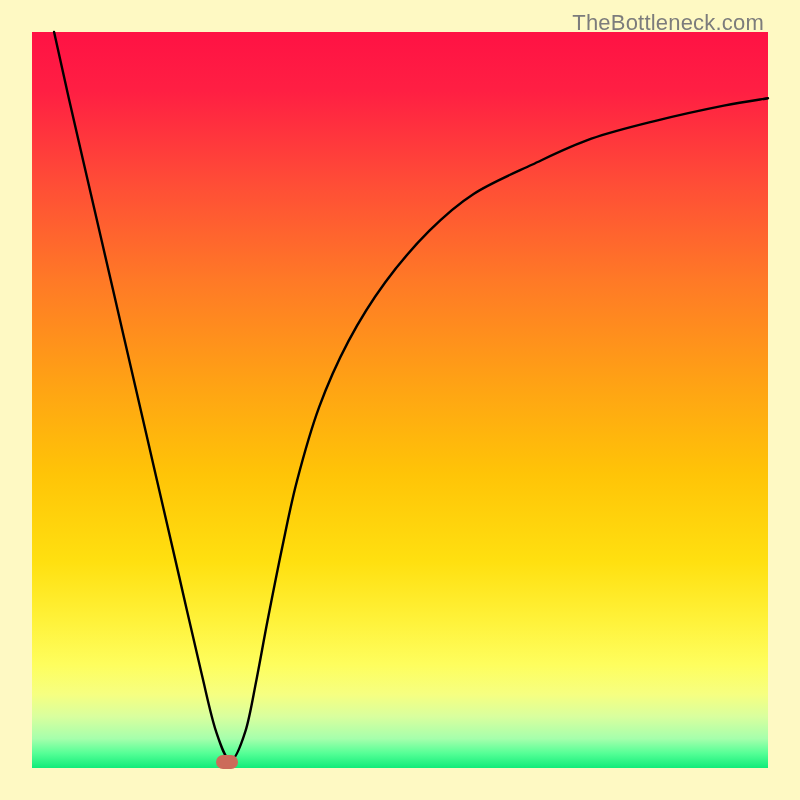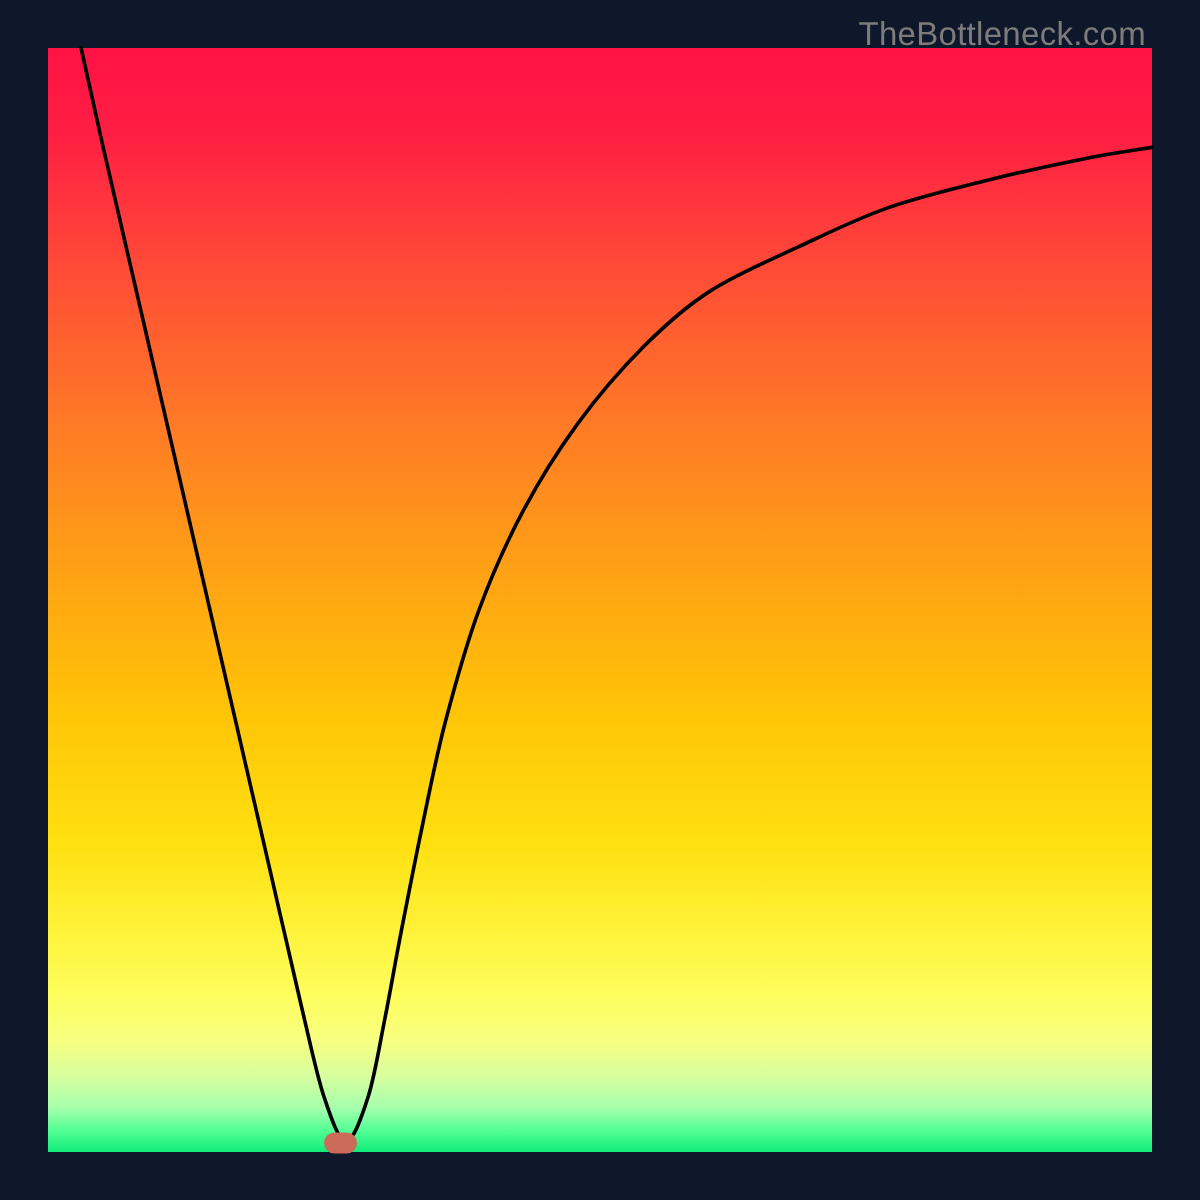--- a/index.html
+++ b/index.html
@@ -8,21 +8,21 @@
     width: 800px;
     height: 800px;
     background: #000000;
     overflow: hidden;
     font-family: Arial, Helvetica, sans-serif;
   }
   .frame {
     position: relative;
     width: 800px;
     height: 800px;
-    background: #0f172a;
+    background: #fef9c3;
   }
   .plot-area {
     position: absolute;
     left: 32px;
     top: 32px;
     width: 736px;
     height: 736px;
     background: linear-gradient(to bottom,
       #FF1244 0%,
       #FF1F43 8%,

